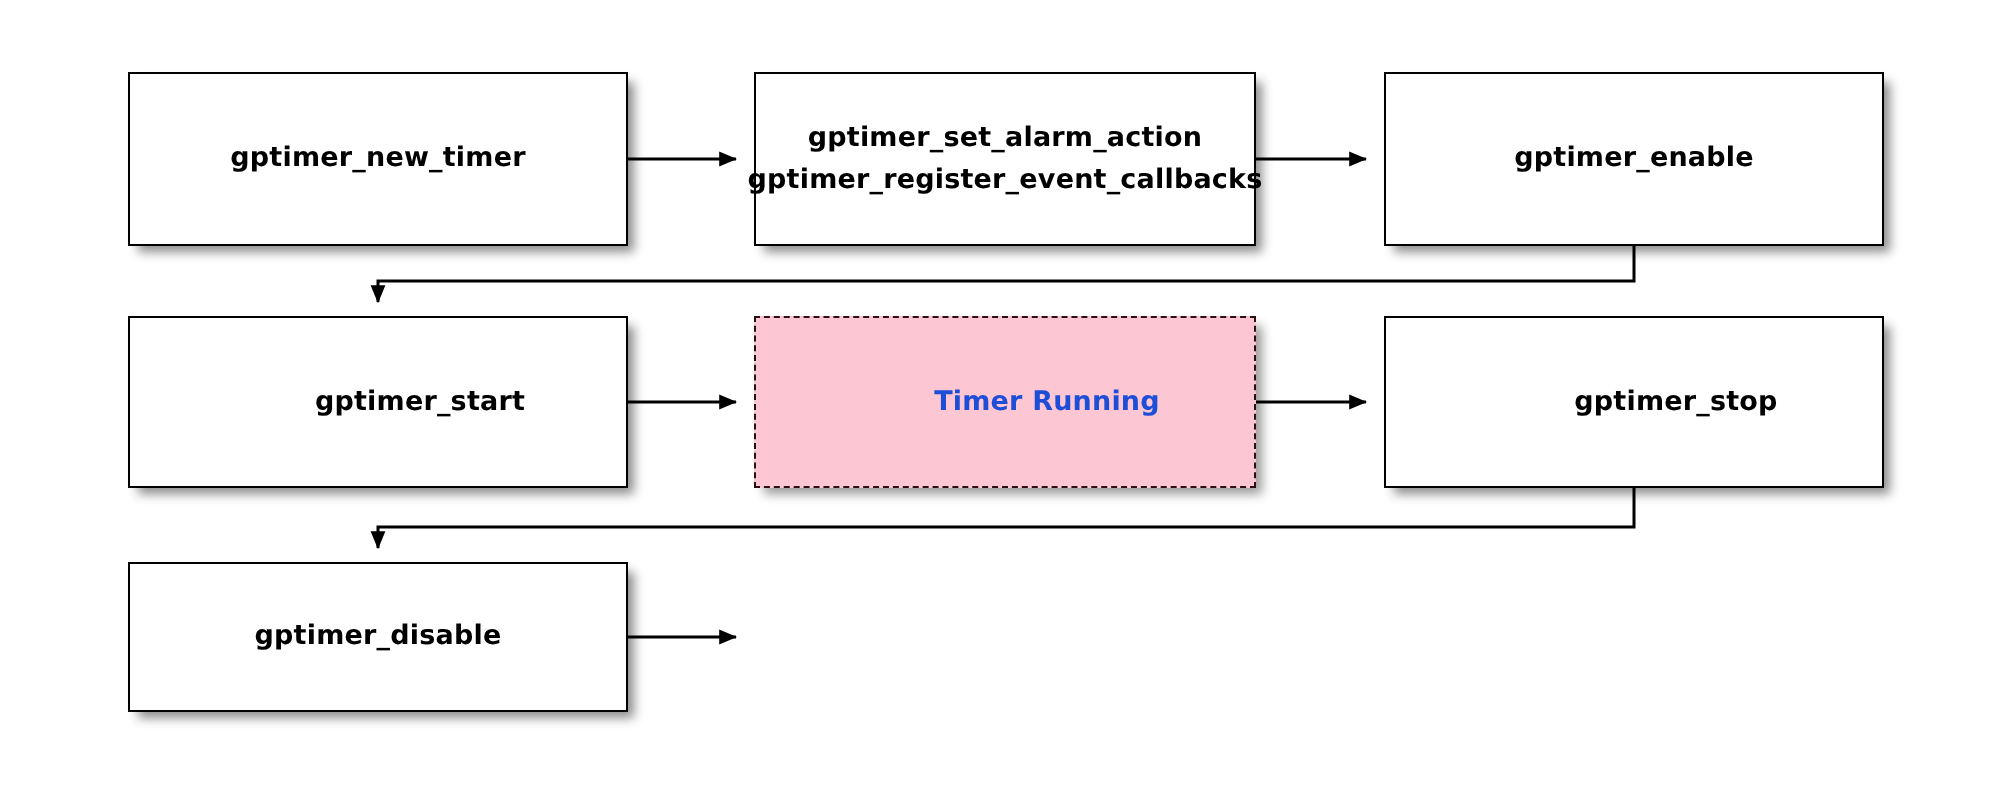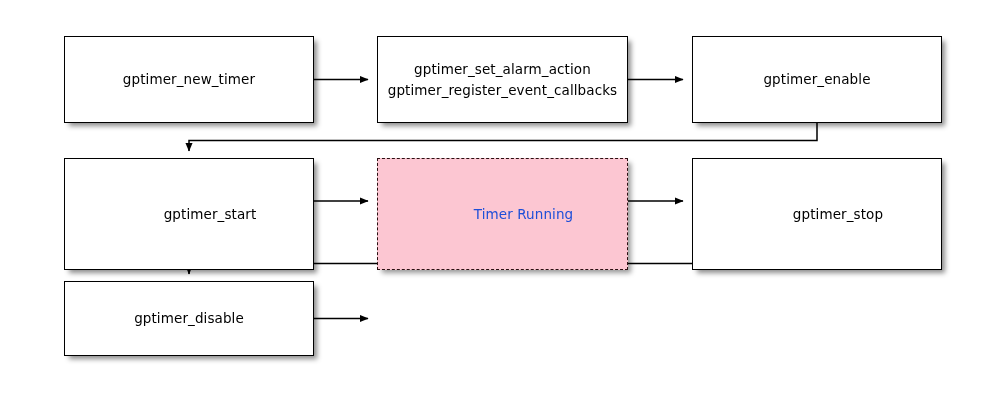--- a/index.html
+++ b/index.html
@@ -12,20 +12,21 @@
     width: 1006px;
     height: 400px;
     font-family: "DejaVu Sans", "Liberation Sans", sans-serif;
     overflow: hidden;
   }
   #diagram {
     position: relative;
     width: 1006px;
     height: 400px;
     background: #ffffff;
+    font-weight: bold;
   }
   #edge-layer {
     position: absolute;
     left: 0;
     top: 0;
     width: 1006px;
     height: 400px;
     pointer-events: none;
   }
   .node {
@@ -50,21 +51,21 @@
     background: #fcc6d2;
     border: 1.6px dashed #2b1012;
     box-shadow: 4px 4px 5px -1px rgba(0,0,0,0.40);
     color: #1d4ed8;
   }
   
   .col-a { left: 64px;  width: 250px; }
   .col-b { left: 377px; width: 251px; }
   .col-c { left: 692px; width: 250px; align-items: center; }
   .row-1 { top: 36px;  height: 87px; }
-  .row-2 { top: 158px; height: 112px; padding-left: 42px; }
+  .row-2 { top: 158px; height: 86px; padding-left: 42px; }
   .row-3 { top: 281px; height: 75px; }
 </style>
 </head>
 <body>
 
 <div id="diagram">
 
   <svg id="edge-layer" viewBox="0 0 1006 400" width="1006" height="400" xmlns="http://www.w3.org/2000/svg">
     <defs>
       <marker id="arrowhead" markerWidth="9" markerHeight="8" refX="8.4" refY="4" orient="auto" markerUnits="userSpaceOnUse">

